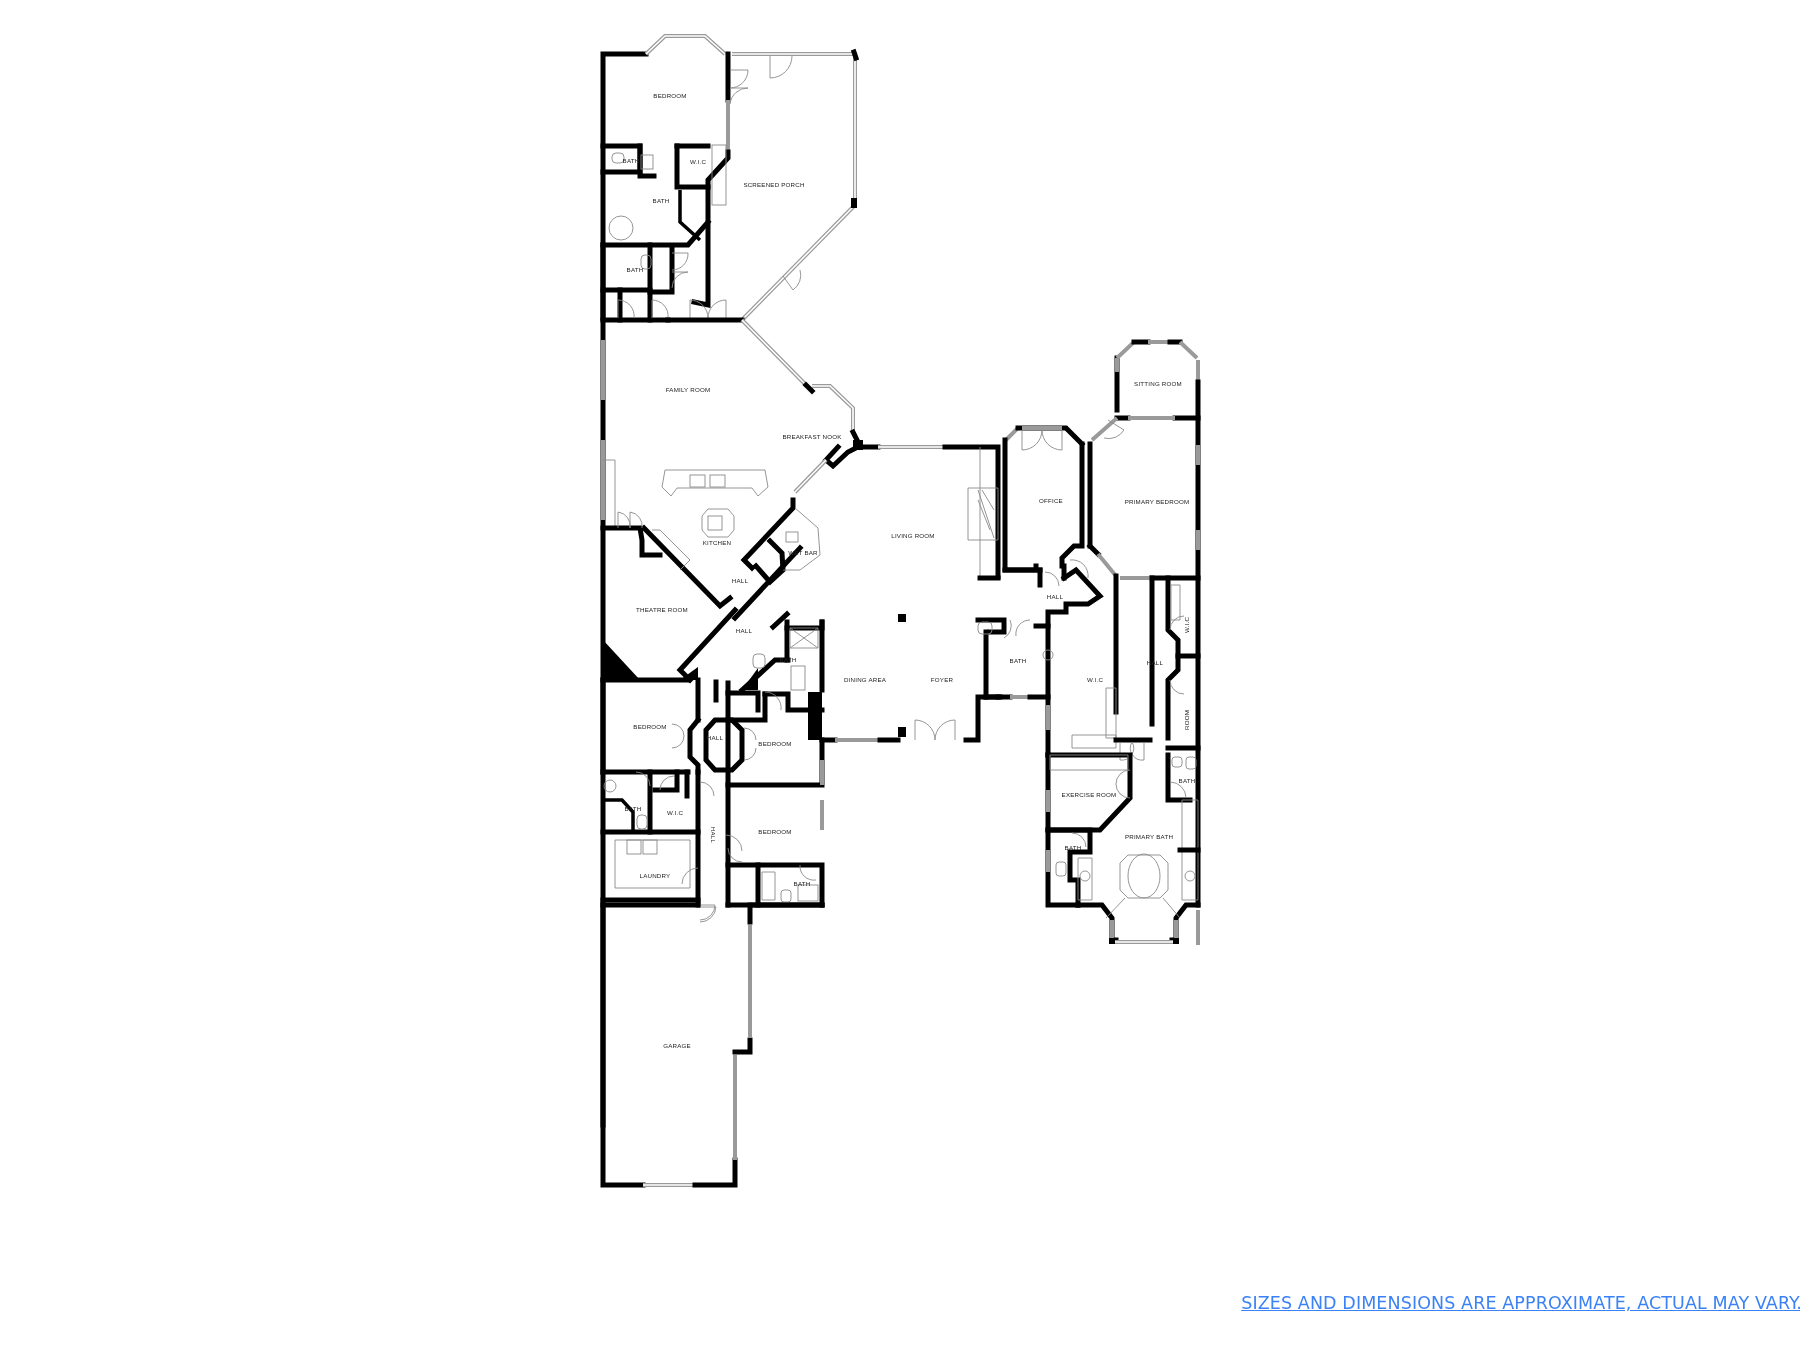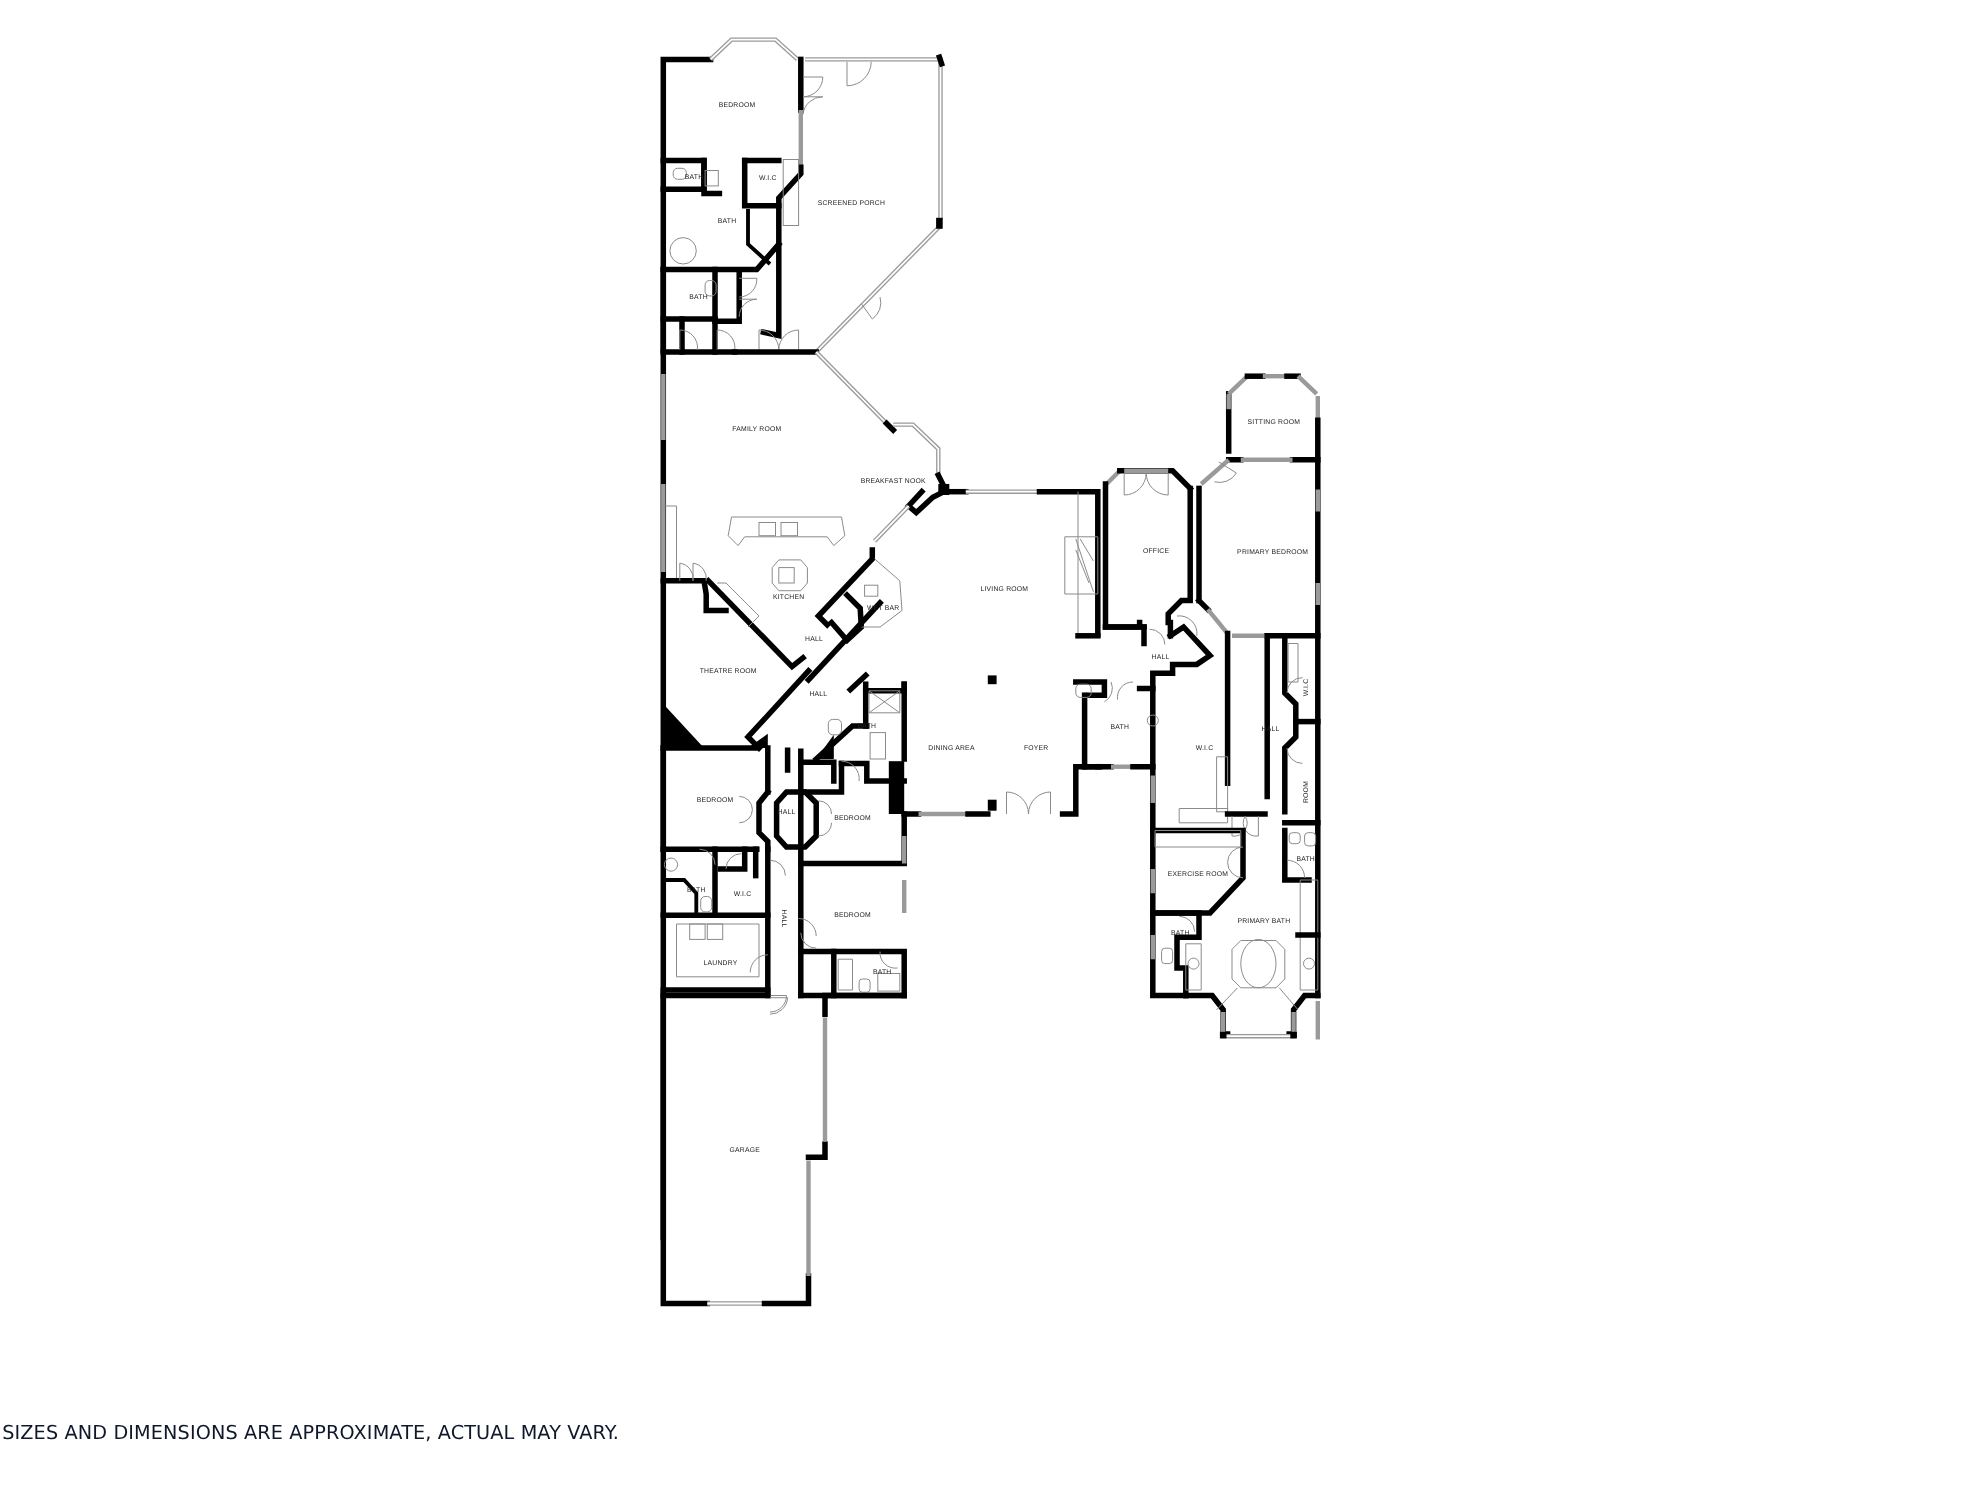--- a/index.html
+++ b/index.html
@@ -6,21 +6,21 @@
   body { width:1800px; height:1350px; position:relative; overflow:hidden; font-family:"DejaVu Sans", sans-serif; }
   #plan { position:absolute; left:0; top:0; width:1800px; height:1350px; }
   .wall { stroke:#000; stroke-width:5; fill:none; stroke-linecap:square; stroke-linejoin:miter; }
   .wallthin { stroke:#000; stroke-width:3.5; fill:none; }
   .win { stroke:#9a9a9a; stroke-width:4; fill:none; }
   .win-in { stroke:#ffffff; stroke-width:1.6; fill:none; }
   .fixture { stroke:#8a8a8a; stroke-width:0.9; fill:none; }
   .door { stroke:#8a8a8a; stroke-width:0.9; fill:none; }
   .solid { fill:#000; }
   .room-label { font-family:"Liberation Sans", sans-serif; font-size:6.2px; fill:#222; text-anchor:middle; dominant-baseline:middle; letter-spacing:0.2px; }
-  #footer { position:absolute; left:0; width:1800px; top:1293px; text-align:left; font-family:"DejaVu Sans", sans-serif; font-size:17.5px; color:#0f172a; letter-spacing:0.1px; }
+  #footer { position:absolute; left:0; width:1800px; top:1293px; text-align:right; font-family:"DejaVu Sans", sans-serif; font-size:17.5px; color:#3b82f6; letter-spacing:0.1px;text-decoration:underline; }
   #footer span { position:relative; left:2px; }
 </style>
 </head>
 <body>
 
 <svg id="plan" viewBox="0 0 1800 1350" xmlns="http://www.w3.org/2000/svg">
 
   <g>
 
     <path class="wall" d="M603 1125 L603 54 L646 54"></path>

